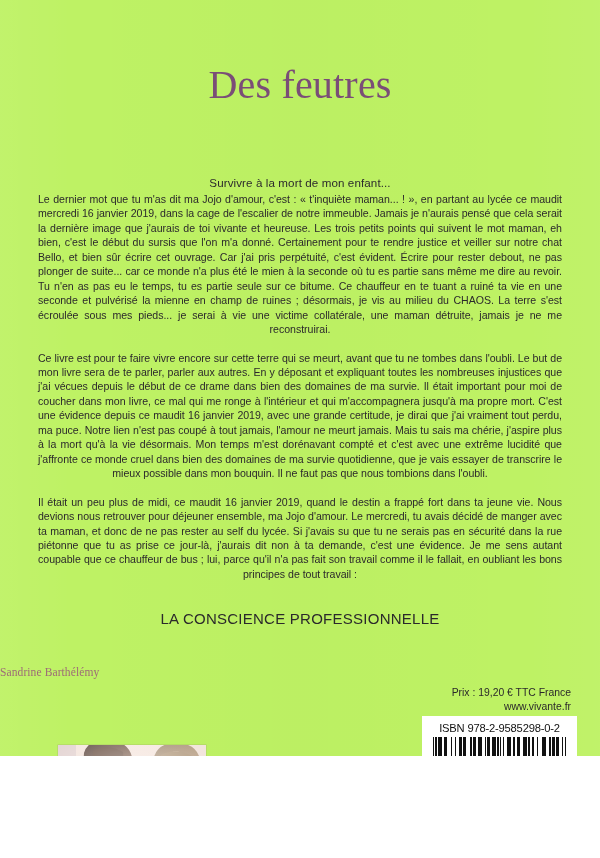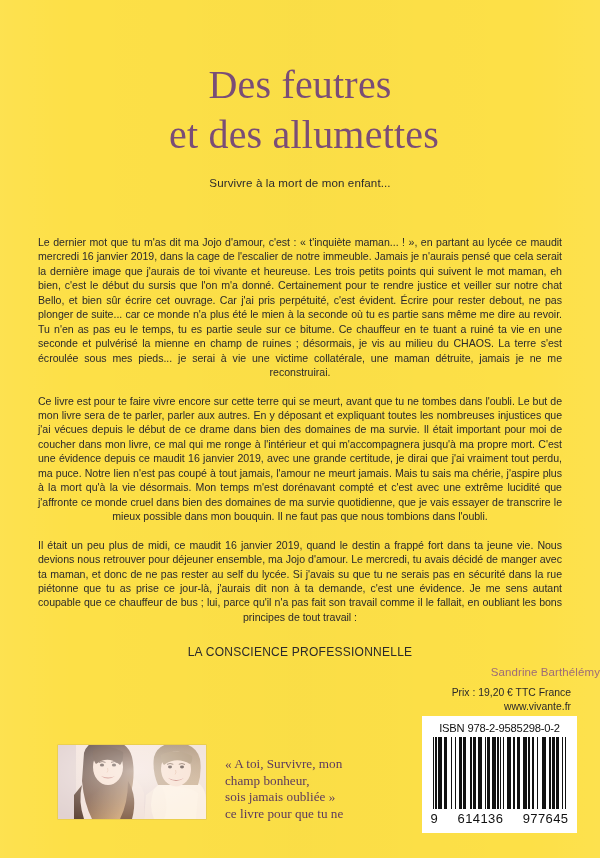--- a/index.html
+++ b/index.html
@@ -6,22 +6,22 @@
     margin: 0;
     padding: 0;
     background: #ffffff;
   }
   body {
     font-family: "Liberation Sans", sans-serif;
   }
   .cover {
     position: relative;
     width: 600px;
-    height: 858px;
-    background: #fde047;
+    height: 756px;
+    background: #bef264;
     overflow: hidden;
     box-sizing: border-box;
   }
   
   .cover::before {
     content: "";
     position: absolute;
     inset: 0;
     background: linear-gradient(90deg,
         rgba(255,255,255,0.05) 0%,
@@ -66,48 +66,48 @@
   
   .body-copy {
     position: absolute;
     left: 38px;
     right: 38px;
     top: 192px;
     color: #2b292b;
     font-size: 10.6px;
     line-height: 14.45px;
     letter-spacing: -0.03px;
-    margin-top: 43px;
   }
   .body-copy p {
     margin: 0 0 14px 0;
     text-align: justify;
     text-align-last: center;
   }
   .body-copy p:last-child { margin-bottom: 0; }
 
   .tagline {
     position: absolute;
     left: 0;
     right: 0;
-    top: 645px;
+    top: 610px;
     text-align: center;
     color: #2b292b;
-    font-size: 12px;
+    font-size: 15px;
     letter-spacing: 0.25px;
   }
   .author {
     position: absolute;
     left: 0;
     right: 0;
     top: 666px;
-    text-align: right;
+    text-align: left;
     color: #9d6b77;
     font-size: 11.5px;
     letter-spacing: 0.1px;
+    font-family: Liberation Serif, serif;
   }
 
   
   .price-block {
     position: absolute;
     right: 29px;
     top: 686px;
     text-align: right;
     color: #2b292b;
     font-size: 10.4px;
@@ -181,21 +181,20 @@
   }
   .dedication div { white-space: nowrap; }
 </style>
 </head>
 <body>
 
 <div class="cover">
 
   <div class="title-block">
     <div class="title-line l1">Des feutres</div>
-    <div class="title-line l2">et des allumettes</div>
   </div>
 
   <div class="subtitle">Survivre à la mort de mon enfant...</div>
 
   <div class="body-copy">
     <p>Le dernier mot que tu m'as dit ma Jojo d'amour, c'est : « t'inquiète maman... ! », en partant au lycée ce maudit mercredi 16 janvier 2019, dans la cage de l'escalier de notre immeuble. Jamais je n'aurais pensé que cela serait la dernière image que j'aurais de toi vivante et heureuse. Les trois petits points qui suivent le mot maman, eh bien, c'est le début du sursis que l'on m'a donné. Certainement pour te rendre justice et veiller sur notre chat Bello, et bien sûr écrire cet ouvrage. Car j'ai pris perpétuité, c'est évident. Écrire pour rester debout, ne pas plonger de suite... car ce monde n'a plus été le mien à la seconde où tu es partie sans même me dire au revoir. Tu n'en as pas eu le temps, tu es partie seule sur ce bitume. Ce chauffeur en te tuant a ruiné ta vie en une seconde et pulvérisé la mienne en champ de ruines ; désormais, je vis au milieu du CHAOS. La terre s'est écroulée sous mes pieds... je serai à vie une victime collatérale, une maman détruite, jamais je ne me reconstruirai.</p>
     <p>Ce livre est pour te faire vivre encore sur cette terre qui se meurt, avant que tu ne tombes dans l'oubli. Le but de mon livre sera de te parler, parler aux autres. En y déposant et expliquant toutes les nombreuses injustices que j'ai vécues depuis le début de ce drame dans bien des domaines de ma survie. Il était important pour moi de coucher dans mon livre, ce mal qui me ronge à l'intérieur et qui m'accompagnera jusqu'à ma propre mort. C'est une évidence depuis ce maudit 16 janvier 2019, avec une grande certitude, je dirai que j'ai vraiment tout perdu, ma puce. Notre lien n'est pas coupé à tout jamais, l'amour ne meurt jamais. Mais tu sais ma chérie, j'aspire plus à la mort qu'à la vie désormais. Mon temps m'est dorénavant compté et c'est avec une extrême lucidité que j'affronte ce monde cruel dans bien des domaines de ma survie quotidienne, que je vais essayer de transcrire le mieux possible dans mon bouquin. Il ne faut pas que nous tombions dans l'oubli.</p>
     <p>Il était un peu plus de midi, ce maudit 16 janvier 2019, quand le destin a frappé fort dans ta jeune vie. Nous devions nous retrouver pour déjeuner ensemble, ma Jojo d'amour. Le mercredi, tu avais décidé de manger avec ta maman, et donc de ne pas rester au self du lycée. Si j'avais su que tu ne serais pas en sécurité dans la rue piétonne que tu as prise ce jour-là, j'aurais dit non à ta demande, c'est une évidence. Je me sens autant coupable que ce chauffeur de bus ; lui, parce qu'il n'a pas fait son travail comme il le fallait, en oubliant les bons principes de tout travail :</p>
   </div>
 

